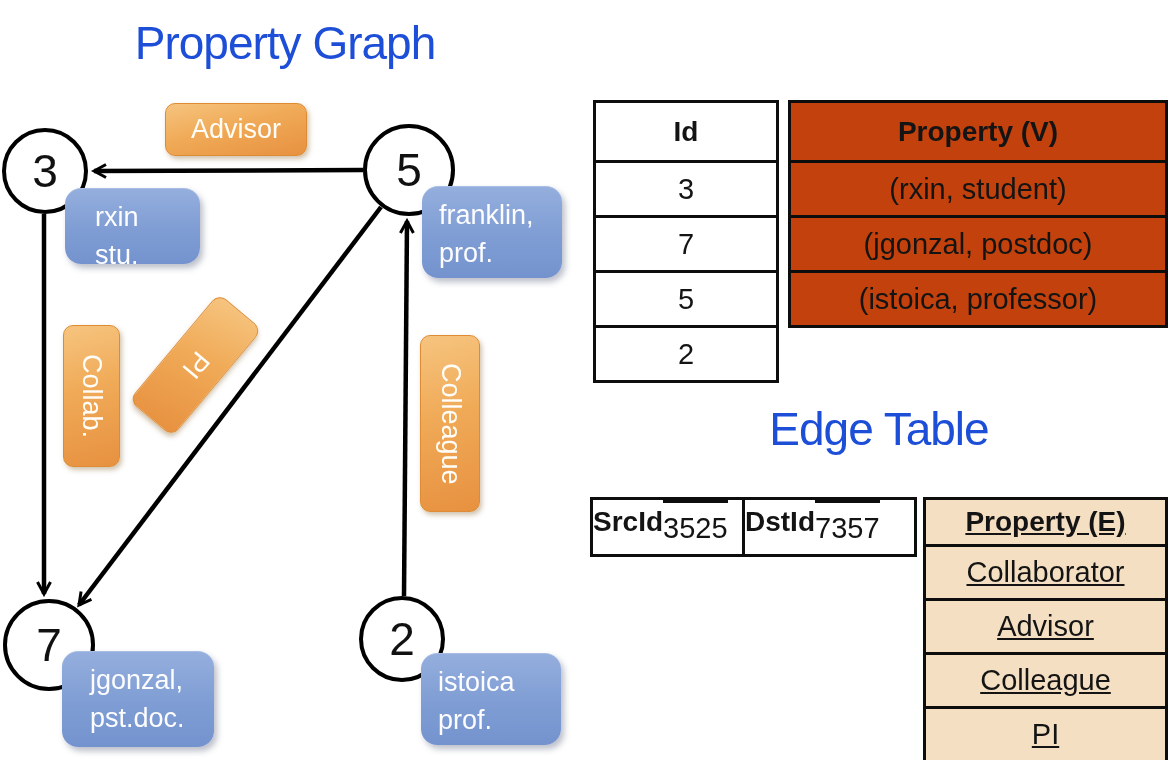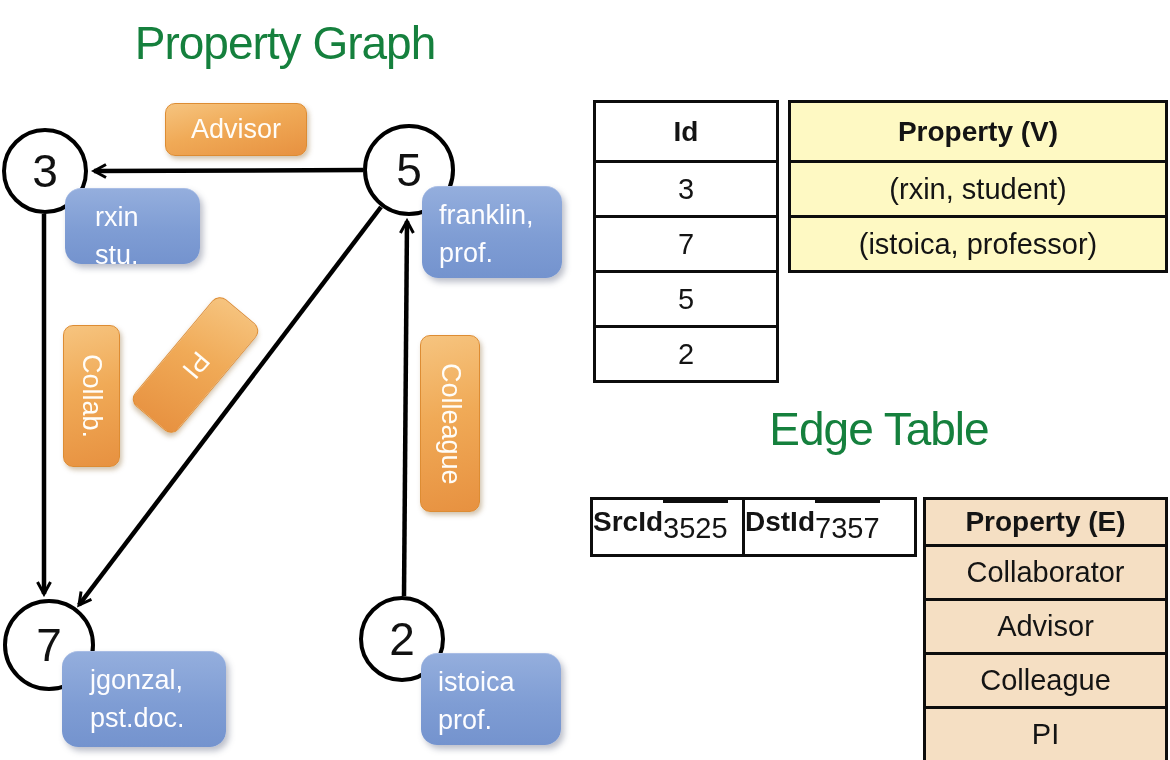--- a/index.html
+++ b/index.html
@@ -3,21 +3,21 @@
 <meta charset="utf-8">
 <style>
   * { margin:0; padding:0; box-sizing:border-box; }
   html,body { background:#ffffff; }
   .canvas {
     position:relative; width:1170px; height:760px; overflow:hidden;
     background:#ffffff; font-family:"Liberation Sans", sans-serif; color:#161616;
   }
   .title {
     position:absolute; text-align:center; font-size:46px; font-weight:400;
-    letter-spacing:-1px; color:#15803d; white-space:nowrap;
+    letter-spacing:-1px; color:#1d4ed8; white-space:nowrap;
   }
   
   .edge-svg { position:absolute; left:0; top:0; width:580px; height:760px; }
   .node {
     position:absolute; border-radius:50%; background:#ffffff; border:4px solid #000;
     display:flex; align-items:center; justify-content:center;
     font-size:46px; color:#111; z-index:3;
   }
   .olabel {
     position:absolute; z-index:4;
@@ -36,22 +36,22 @@
     box-shadow:3px 4px 6px rgba(60,70,100,.35);
   }
   
   .tcol { position:absolute; border:3px solid #0d0d0d; background:#fff; }
   .tcol .cell {
     display:flex; align-items:center; justify-content:center;
     font-size:29px; color:#141414; border-top:3px solid #0d0d0d;
   }
   .tcol .cell:first-child { border-top:none; }
   .tcol .th { font-weight:bold; font-size:28px; }
-  .bluefill { background:#fef9c3; }
-  .tanfill { background:#f5dfc3; }
+  .bluefill { background:#c2410c; }
+  .tanfill { background:#f5dfc3;text-decoration:underline; }
   .paircol { display:flex; }
   .paircol .sub { display:flex; flex-direction:row; }
   .paircol .sub.divider { border-right:3px solid #0d0d0d; }
   .vt-cell { height:55px; }
   .vt-head { height:57px; }
   .et-cell { height:54px; }
   .et-head { height:44px; }
 </style>
 </head>
 <body>
@@ -91,41 +91,42 @@
   <div class="olabel vert" style="left:420px; top:335px; width:60px; height:177px;">Colleague</div>
 
   <div class="vbox" style="left:65px; top:188px; width:135px; height:76px;padding-left:30px;">
     <div>rxin</div>
     <div>stu.</div>
   </div>
   <div class="vbox" style="left:422px; top:186px; width:140px; height:92px;">
     <div>franklin,</div>
     <div>prof.</div>
   </div>
-  <div class="vbox" style="left:62px; top:651px; width:164px; height:96px;padding-left:28px;">
+  <div class="vbox" style="left:62px; top:651px; width:152px; height:96px;padding-left:28px;">
     <div>jgonzal,</div>
     <div>pst.doc.</div>
   </div>
   <div class="vbox" style="left:421px; top:653px; width:140px; height:92px;">
     <div>istoica</div>
     <div>prof.</div>
   </div>
 
 
   <div class="tcol" style="left:593px; top:100px; width:186px;">
     <div class="cell th vt-head">Id</div>
     <div class="cell vt-cell">3</div>
     <div class="cell vt-cell">7</div>
     <div class="cell vt-cell">5</div>
     <div class="cell vt-cell">2</div>
   </div>
 
   <div class="tcol" style="left:788px; top:100px; width:380px;">
     <div class="cell th vt-head bluefill">Property (V)</div>
     <div class="cell vt-cell bluefill">(rxin, student)</div>
+    <div class="cell vt-cell bluefill">(jgonzal, postdoc)</div>
     <div class="cell vt-cell bluefill">(istoica, professor)</div>
   </div>
 
   <div class="title" style="left:590px; top:402px; width:578px;">Edge Table</div>
 
   <div class="tcol paircol" style="left:590px; top:497px; width:327px;">
     <div class="sub divider" style="width:152px;">
       <div class="cell th et-head">SrcId</div>
       <div class="cell et-cell">3</div>
       <div class="cell et-cell">5</div>

